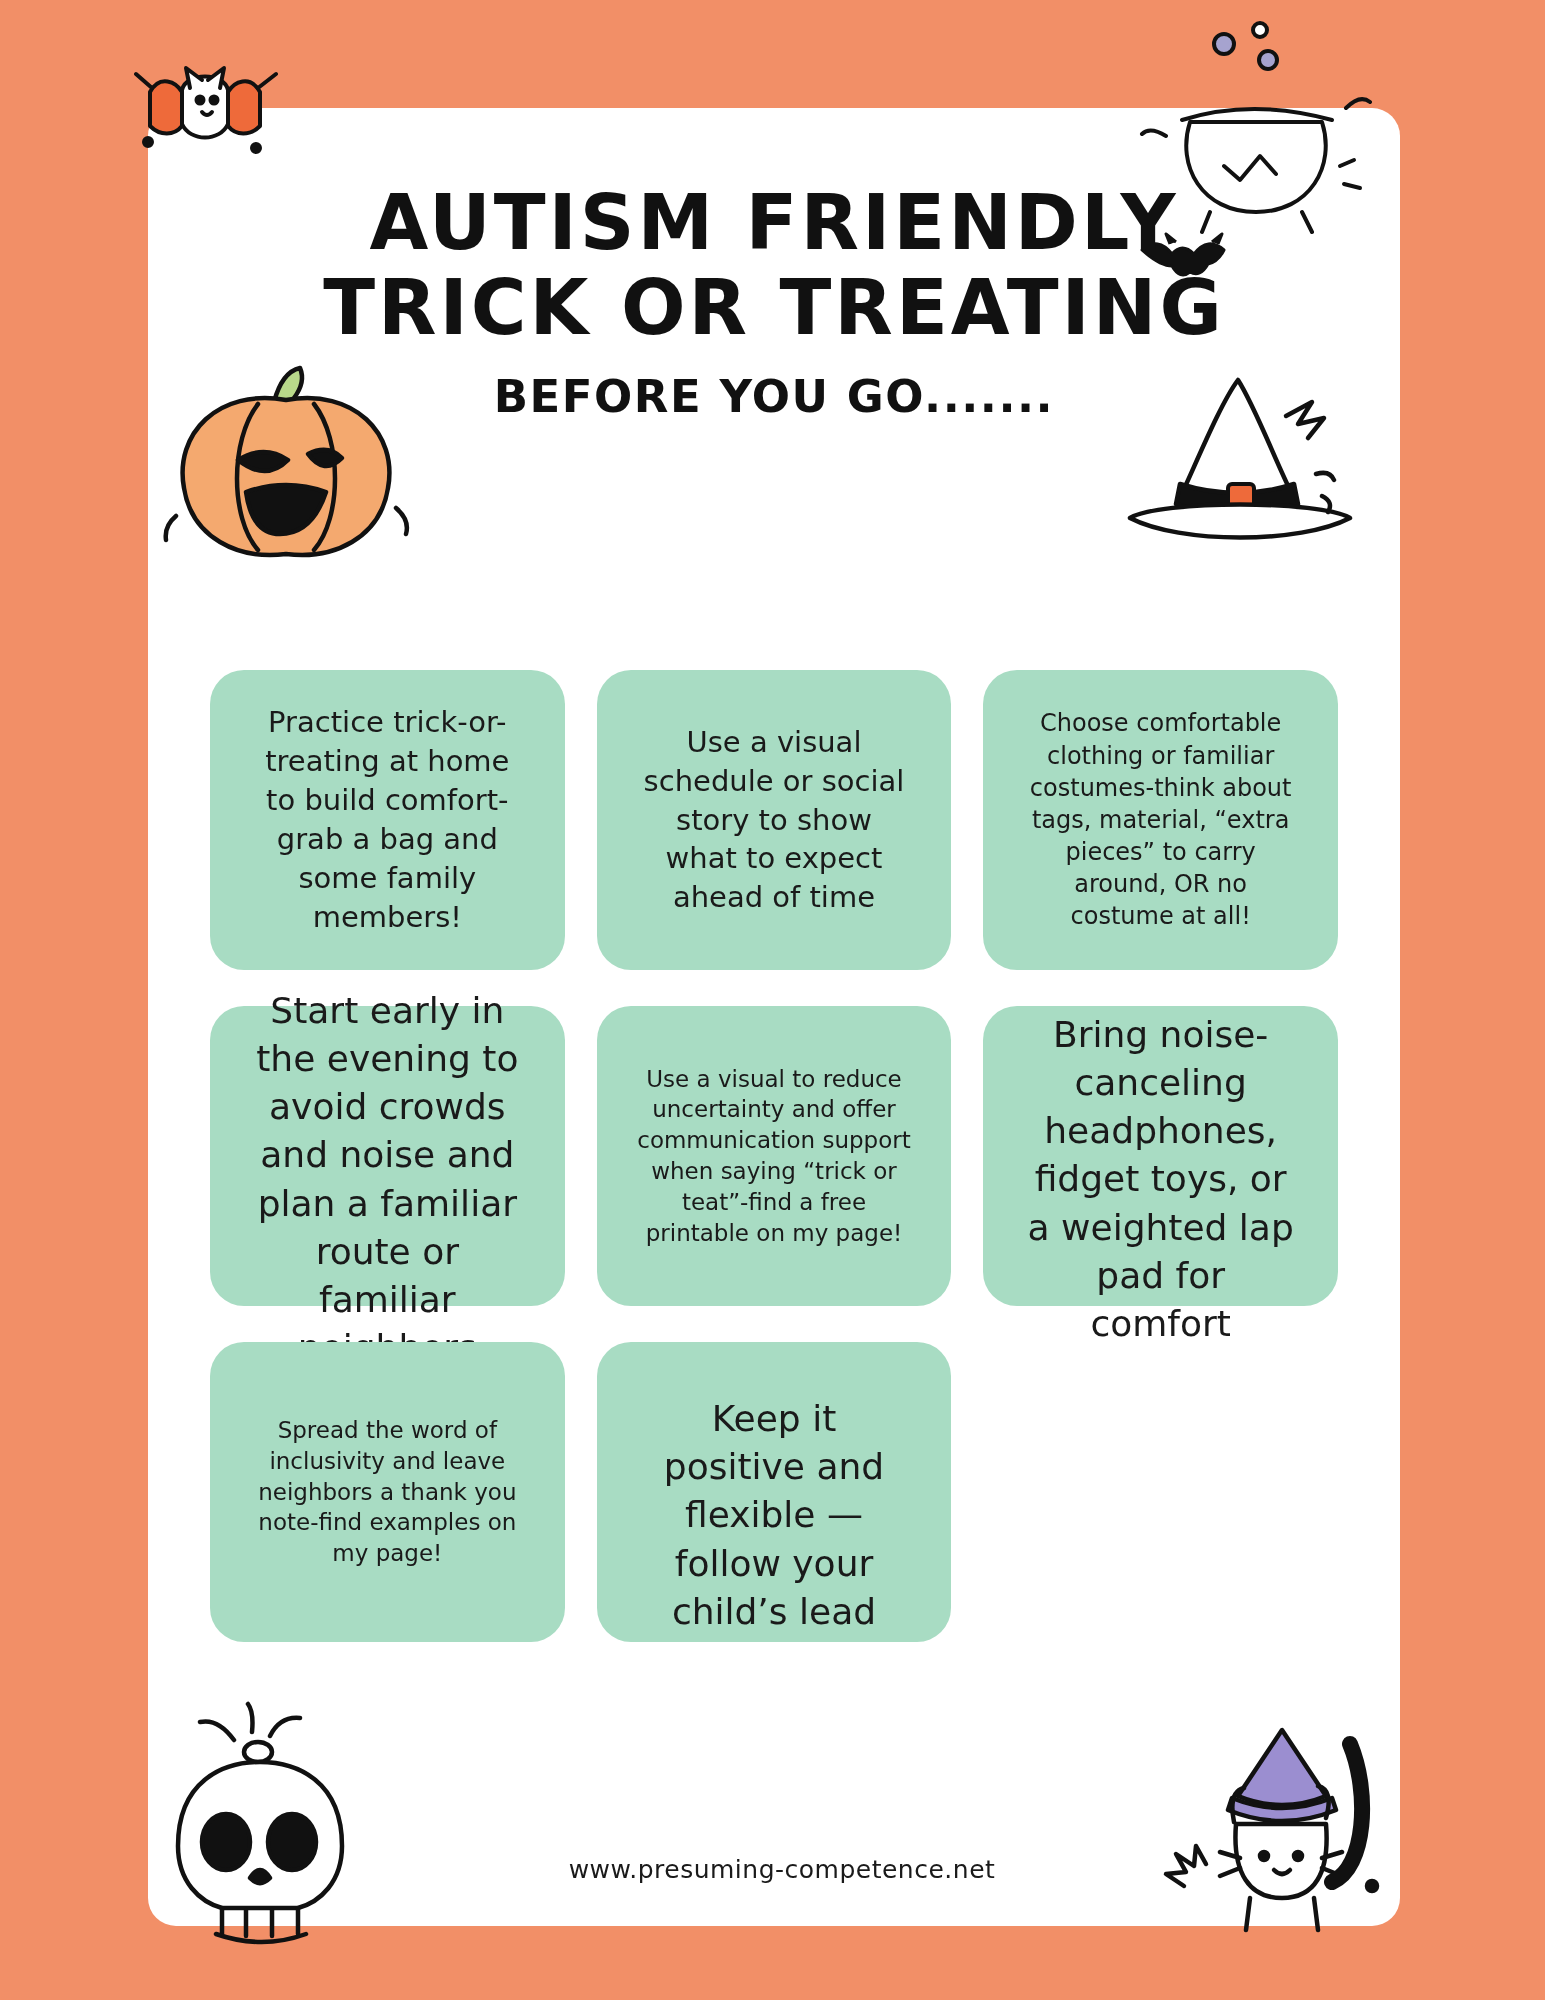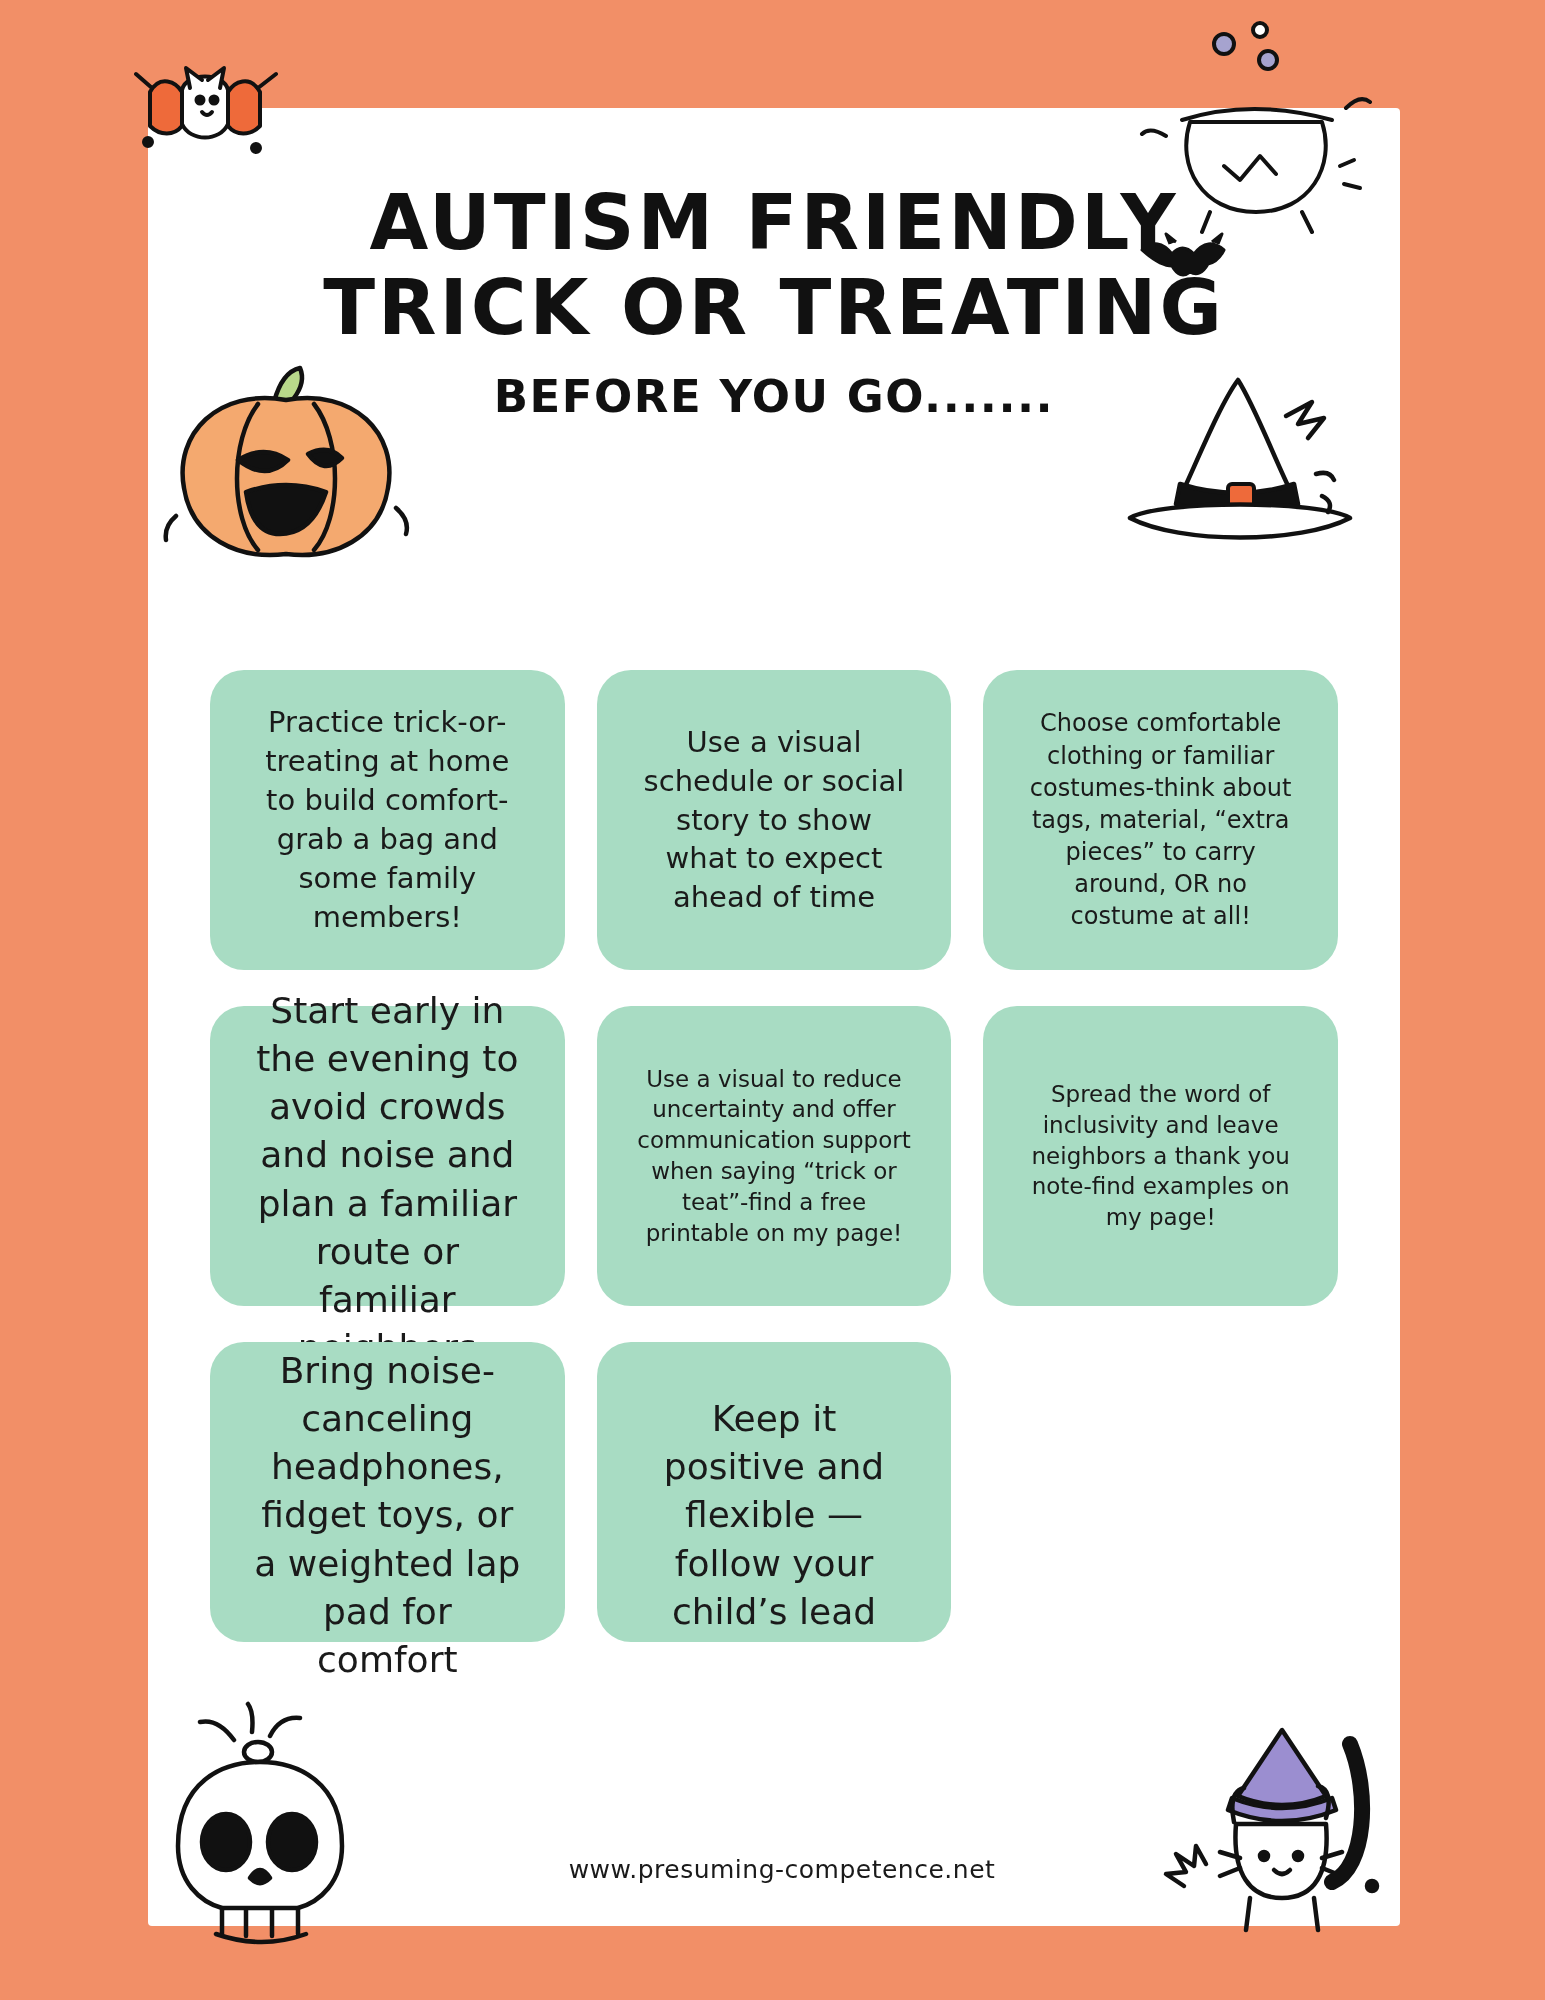--- a/index.html
+++ b/index.html
@@ -13,21 +13,21 @@
     font-family: "Liberation Sans", sans-serif;
     overflow: hidden;
   }
   .poster {
     position: absolute;
     left: 148px;
     top: 108px;
     width: 1252px;
     height: 1818px;
     background: #ffffff;
-    border-radius: 4px;
+    border-radius: 28px;
   }
   
   .title-wrap {
     position: absolute;
     top: 72px;
     left: 0;
     width: 100%;
     text-align: center;
   }
   .title-line {
@@ -213,26 +213,26 @@
       </div>
     <div class="card fs-sm">
         <p>Choose comfortable clothing or familiar costumes-think about tags, material, “extra pieces” to carry around, OR no costume at all!</p>
       </div>
     <div class="card fs-md">
         <p>Start early in the evening to avoid crowds and noise and plan a familiar route or familiar neighbors</p>
       </div>
     <div class="card fs-xs">
         <p>Use a visual to reduce uncertainty and offer communication support when saying “trick or teat”-find a free printable on my page!</p>
       </div>
+    <div class="card fs-md">
+        <p>Bring noise-canceling headphones, fidget toys, or a weighted lap pad for comfort</p>
+      </div>
     <div class="card fs-xs">
         <p>Spread the word of inclusivity and leave neighbors a thank you note-find examples on my page!</p>
       </div>
     <div class="card fs-md">
-        <p>Bring noise-canceling headphones, fidget toys, or a weighted lap pad for comfort</p>
-      </div>
-    <div class="card fs-md">
         <p>Keep it positive and flexible — follow your child’s lead</p>
       </div>
   </div>
 
   <div class="footer">www.presuming-competence.net</div>
 
 </div>
 
 </body></html>

